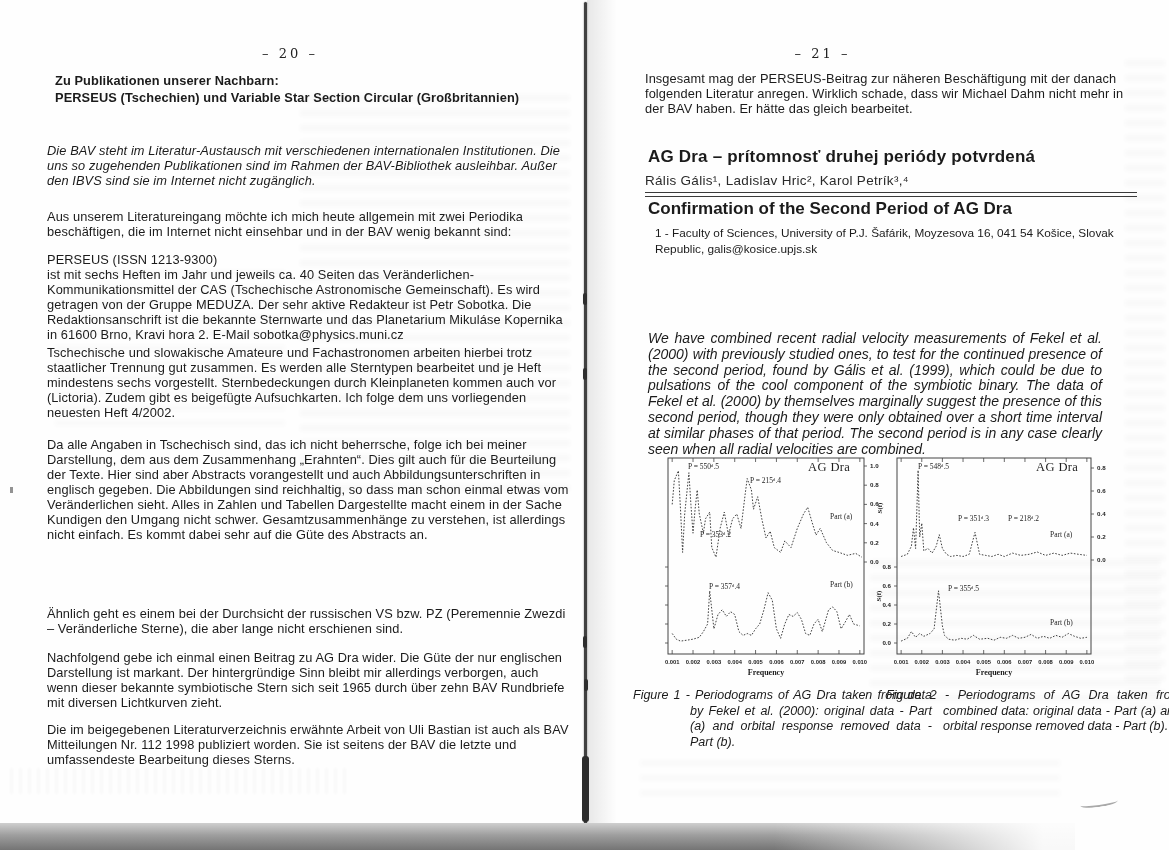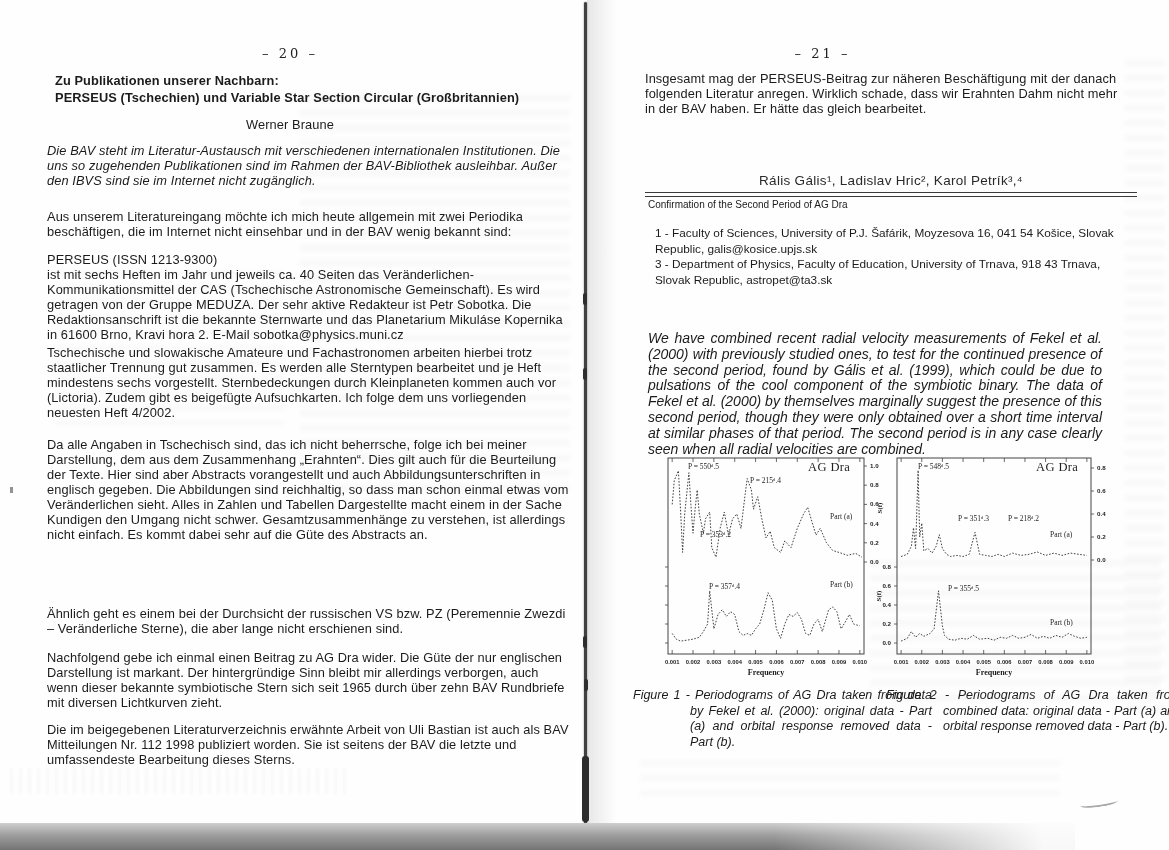--- a/index.html
+++ b/index.html
@@ -7,22 +7,22 @@
     width:1169px;height:850px;position:relative;overflow:hidden;
     background:#fefefe;color:#1b1b1b;
     font-family:"Liberation Sans",sans-serif;
   }
   .abs{position:absolute}
   .par{font-size:12.8px;line-height:15px;letter-spacing:.1px}
   .italic{font-style:italic}
   .bold{font-weight:bold}
   .pagenum{font-family:"DejaVu Serif","Liberation Serif",serif;font-size:13px;letter-spacing:3px;text-align:center;color:#222}
   .title{font-size:17px;font-weight:bold;letter-spacing:.2px}
-  .authors{font-size:13.5px;letter-spacing:.3px;text-align:center;color:#2a2a2a}
-  .sechead{font-size:10px;font-weight:normal}
+  .authors{font-size:13.5px;letter-spacing:.3px;text-align:left;color:#2a2a2a}
+  .sechead{font-size:17px;font-weight:bold}
   .affil{font-size:11.8px;line-height:15.5px}
   .abstract{font-size:14px;line-height:15.8px;font-style:italic;text-align:justify}
   .dblrule{height:3px;border-top:1px solid #3a3a3a;border-bottom:1px solid #3a3a3a}
   .caption{font-size:12.5px;line-height:15.5px;font-style:italic;padding-left:57px;text-indent:-57px;text-align:justify}
   .fig{position:absolute}
   .plotsvg{position:absolute;left:0;top:0}
   .plabel{
     position:absolute;white-space:nowrap;color:#1e1e1e;
     font-family:"Liberation Serif","DejaVu Serif","DejaVu Sans",serif;
     font-weight:normal;font-size:7.5px;
@@ -51,21 +51,20 @@
 <body>
 
 <div class="abs" style="left:0;top:0;width:584px;height:850px">
   <div class="abs pagenum" style="left:40px;top:46px;width:500px">– 20 –</div>
 
   <div class="abs par bold" style="left:55px;top:72px;width:525px;line-height:17px">
     <div>Zu Publikationen unserer Nachbarn:</div>
     <div>PERSEUS (Tschechien) und Variable Star Section Circular (Großbritannien)</div>
   </div>
 
-  <div class="abs par" style="left:40px;top:117px;width:500px;text-align:center">Werner Braune</div>
 
   <div class="abs par italic" style="left:47px;top:143px;width:527px">Die BAV steht im Literatur-Austausch mit verschiedenen internationalen Institutionen. Die uns so zugehenden Publikationen sind im Rahmen der BAV-Bibliothek ausleihbar. Außer den IBVS sind sie im Internet nicht zugänglich.</div>
 
   <div class="abs par" style="left:47px;top:209px;width:522px">Aus unserem Literatureingang möchte ich mich heute allgemein mit zwei Periodika beschäftigen, die im Internet nicht einsehbar und in der BAV wenig bekannt sind:</div>
 
   <div class="abs par" style="left:47px;top:252px;width:522px">
     <div>PERSEUS (ISSN 1213-9300)</div>
     <div>ist mit sechs Heften im Jahr und jeweils ca. 40 Seiten das Veränderlichen-Kommunikationsmittel der CAS (Tschechische Astronomische Gemeinschaft). Es wird getragen von der Gruppe MEDUZA.  Der sehr aktive Redakteur ist Petr Sobotka. Die Redaktionsanschrift ist die bekannte Sternwarte und das Planetarium Mikuláse Kopernika in 61600 Brno, Kravi hora 2. E-Mail sobotka@physics.muni.cz</div>
   </div>
 
@@ -77,32 +76,32 @@
   <div class="abs par" style="left:47px;top:606px;width:522px">Ähnlich geht es einem bei der Durchsicht der russischen VS bzw. PZ (Peremennie Zwezdi – Veränderliche Sterne), die aber lange nicht erschienen sind.</div>
 
   <div class="abs par" style="left:47px;top:650px;width:522px">Nachfolgend gebe ich einmal einen Beitrag zu AG Dra wider. Die Güte der nur englischen Darstellung ist markant. Der hintergründige Sinn bleibt mir allerdings verborgen, auch wenn dieser bekannte symbiotische Stern sich seit 1965 durch über zehn BAV Rundbriefe mit diversen Lichtkurven zieht.</div>
 
   <div class="abs par" style="left:47px;top:722px;width:522px">Die im beigegebenen Literaturverzeichnis erwähnte Arbeit von Uli Bastian ist auch als BAV Mitteilungen Nr. 112 1998 publiziert worden. Sie ist seitens der BAV die letzte und umfassendeste Bearbeitung dieses Sterns.</div>
 </div>
 
 <div class="abs" style="left:584px;top:0;width:585px;height:850px">
   <div class="abs pagenum" style="left:16px;top:46px;width:445px">– 21 –</div>
 
-  <div class="abs par" style="left:61px;top:71px;width:482px">Insgesamt mag der PERSEUS-Beitrag zur näheren Beschäftigung mit der danach folgenden Literatur anregen. Wirklich schade, dass wir Erahnten Dahm nicht mehr in der BAV haben. Er hätte das gleich bearbeitet.</div>
-
+  <div class="abs par" style="left:61px;top:71px;width:482px">Insgesamt mag der PERSEUS-Beitrag zur näheren Beschäftigung mit der danach folgenden Literatur anregen. Wirklich schade, dass wir Michael Dahm nicht mehr in der BAV haben. Er hätte das gleich bearbeitet.</div>
+
+  <div class="abs title" style="left:64px;top:147px;width:490px">AG Dra – prítomnosť druhej periódy potvrdená</div>
 
   <div class="abs authors" style="left:61px;top:173px;width:492px">Rális Gális¹, Ladislav Hric², Karol Petrík³,⁴</div>
 
   <div class="abs dblrule" style="left:61px;top:192px;width:492px"></div>
 
   <div class="abs sechead" style="left:64px;top:199px;width:490px">Confirmation of the Second Period of AG Dra</div>
 
   <div class="abs affil" style="left:71px;top:226px;width:478px">
     <div>1 - Faculty of Sciences, University of P.J. Šafárik, Moyzesova 16, 041 54 Košice, Slovak Republic, galis@kosice.upjs.sk</div>
-    <div>3 - Department of Physics, Faculty of Education, University of Trnava, 918 43 Trnava, Slovak Republic, astropet@ta3.sk</div>
   </div>
 
   <div class="abs abstract" style="left:64px;top:331px;width:454px">We have combined recent radial velocity measurements of Fekel et al. (2000) with previously studied ones, to test for the continued presence of the second period, found by Gális et al. (1999), which could be due to pulsations of the cool component of the symbiotic binary. The data of Fekel et al. (2000) by themselves marginally suggest the presence of this second period, though they were only obtained over a short time interval at similar phases of that period. The second period is in any case clearly seen when all radial velocities are combined.</div>
 </div>
 
 <div class="fig" style="left:662px;top:452px;width:232px;height:236px">
   <svg class="plotsvg" width="232" height="236">
       <rect x="6" y="6" width="196" height="196" fill="none" stroke="#444" stroke-width="1"></rect>
       <line x1="10.170212765957446" y1="202" x2="10.170212765957446" y2="198" stroke="#444" stroke-width="0.8"></line>
       <line x1="10.170212765957446" y1="6" x2="10.170212765957446" y2="10" stroke="#444" stroke-width="0.8"></line>

